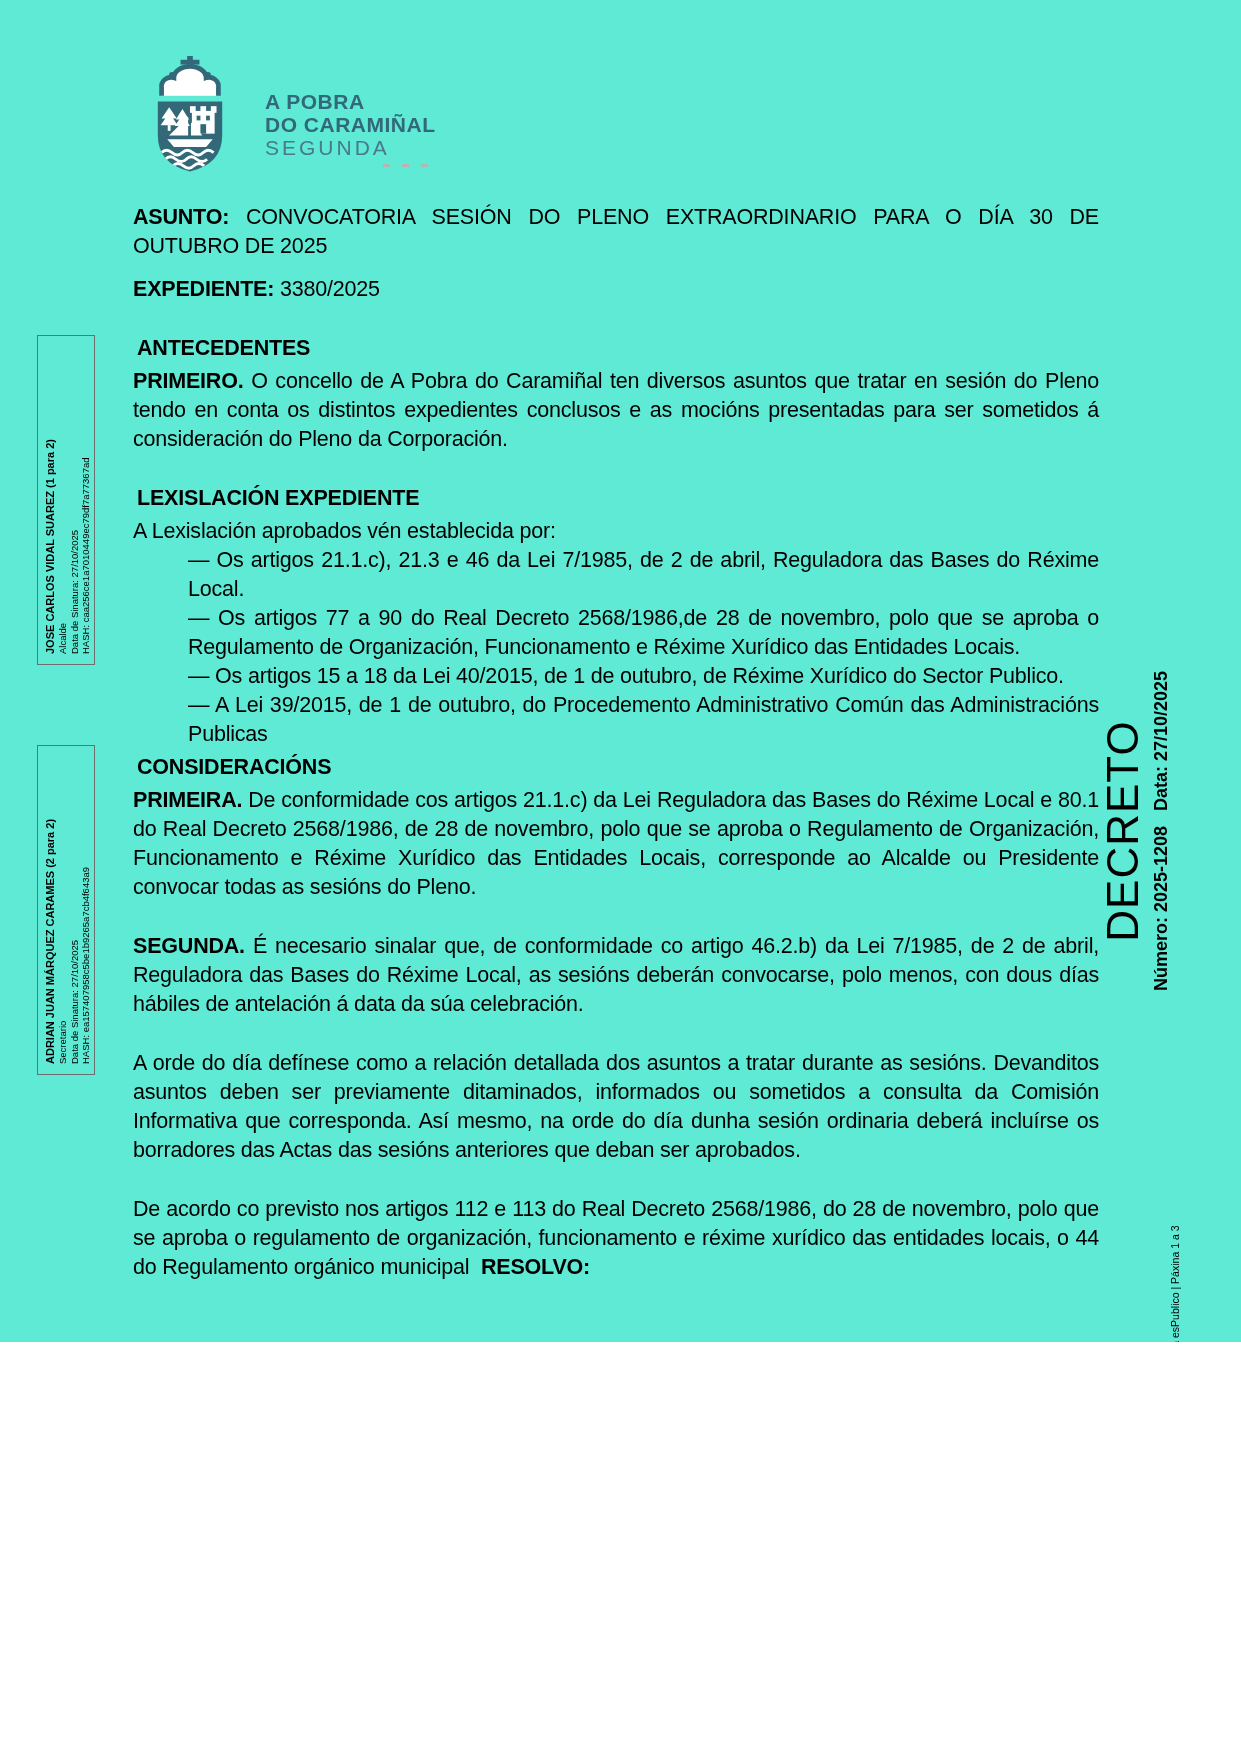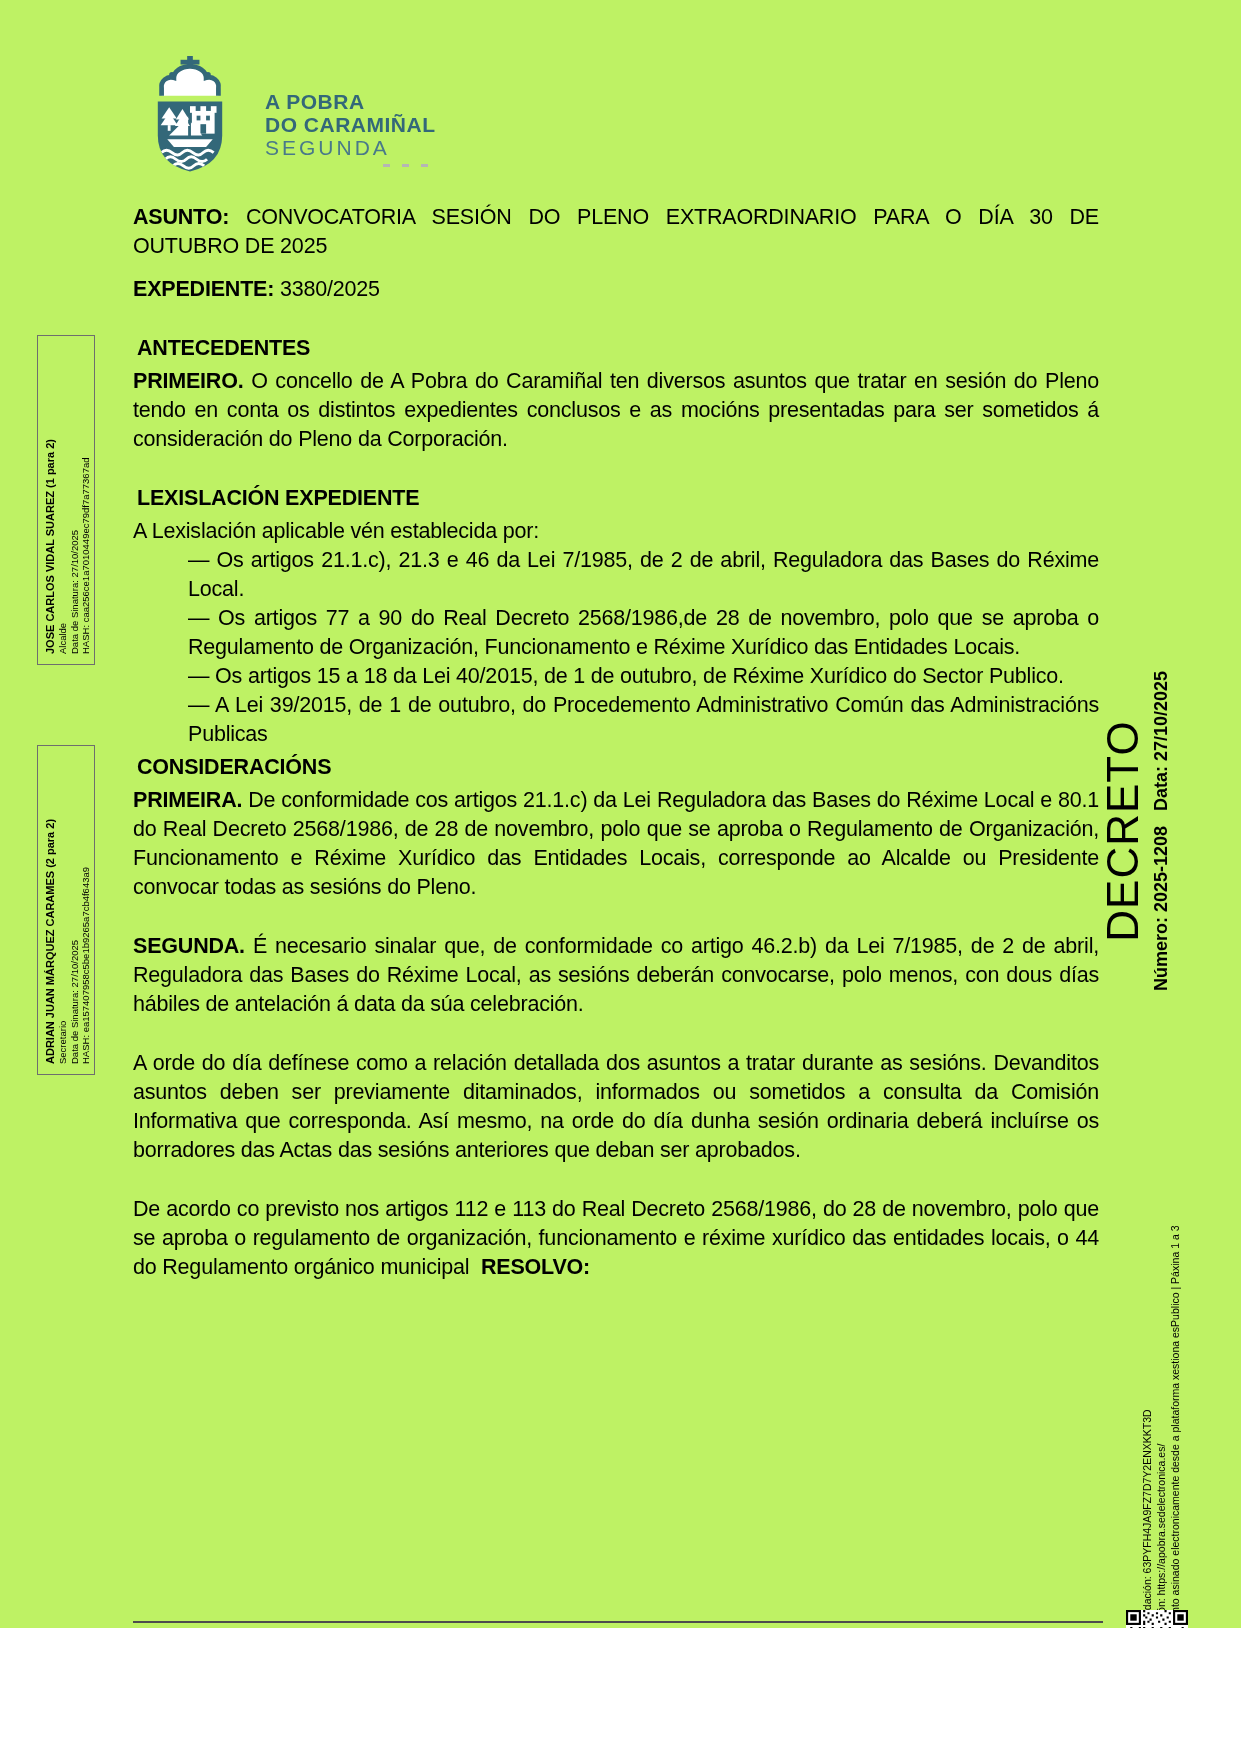--- a/index.html
+++ b/index.html
@@ -1,18 +1,18 @@
 <!DOCTYPE html>
 <html><head>
 <meta charset="utf-8">
 <style>
   * { margin:0; padding:0; box-sizing:border-box; }
   html,body { background:#ffffff; }
   body { font-family:"Liberation Sans", sans-serif; color:#000; }
-  .page { position:relative; width:1241px; height:1628px; background:#bef264; overflow:hidden; }
+  .page { position:relative; width:1241px; height:1342px; background:#5eead4; overflow:hidden; }
 
   
   .logo-wrap { position:absolute; left:133px; top:56px; width:420px; height:120px; }
   .logo-crest { position:absolute; left:0; top:0; }
   .logo-text { position:absolute; left:132px; top:34px; line-height:23px; }
   .logo-name { font-size:21px; font-weight:bold; color:#336879; letter-spacing:0.5px; }
   .logo-sub  { font-size:21px; font-weight:normal; color:#49798a; letter-spacing:3px; }
   .logo-marks { position:absolute; left:250px; top:108px; display:flex; gap:12px; }
   .logo-marks i { display:block; width:7px; height:3px; background:#b5b5b5; }
 
@@ -136,21 +136,21 @@
 
   <div class="main">
     <p class="tight"><b class="lead">ASUNTO:</b> <span>CONVOCATORIA SESIÓN DO PLENO EXTRAORDINARIO PARA O DÍA  30 DE OUTUBRO DE 2025</span></p>
 
     <p><b class="lead">EXPEDIENTE:</b> <span>3380/2025</span></p>
 
     <h2>ANTECEDENTES</h2>
     <p><b class="lead">PRIMEIRO.</b> <span>O concello de A Pobra do Caramiñal ten diversos asuntos que tratar en sesión do Pleno tendo en conta  os distintos expedientes conclusos e as mocións presentadas para ser sometidos á consideración do Pleno da Corporación.</span></p>
 
     <h2>LEXISLACIÓN EXPEDIENTE</h2>
-    <p class="bullet" style="padding-left:0">A Lexislación aplicable vén establecida por:</p>
+    <p class="bullet" style="padding-left:0">A Lexislación aprobados vén establecida por:</p>
     <p class="bullet">— Os artigos 21.1.c), 21.3 e 46 da Lei 7/1985, de 2 de abril, Reguladora das Bases do Réxime Local.</p>
     <p class="bullet">— Os artigos 77 a 90 do Real Decreto 2568/1986,de 28 de novembro, polo que se aproba o Regulamento de Organización, Funcionamento e Réxime Xurídico das Entidades Locais.</p>
     <p class="bullet">— Os artigos 15 a 18 da Lei 40/2015, de 1 de outubro, de Réxime Xurídico do Sector Publico.</p>
     <p class="bullet">— A Lei 39/2015, de 1 de outubro, do Procedemento Administrativo Común das Administracións Publicas</p>
 
     <h2 class="gap-top">CONSIDERACIÓNS</h2>
     <p><b class="lead">PRIMEIRA.</b> <span>De conformidade cos artigos 21.1.c) da Lei Reguladora das Bases do Réxime Local e 80.1 do Real Decreto 2568/1986, de 28 de novembro, polo que se aproba o Regulamento de Organización, Funcionamento e Réxime Xurídico das Entidades Locais, corresponde ao Alcalde ou Presidente convocar todas as sesións do Pleno.</span></p>
 
     <p><b class="lead">SEGUNDA.</b> <span>É necesario sinalar que, de conformidade co artigo 46.2.b) da Lei 7/1985, de 2 de abril, Reguladora das Bases do Réxime Local, as sesións deberán convocarse, polo menos, con dous días hábiles de antelación á data da súa celebración.</span></p>
 

